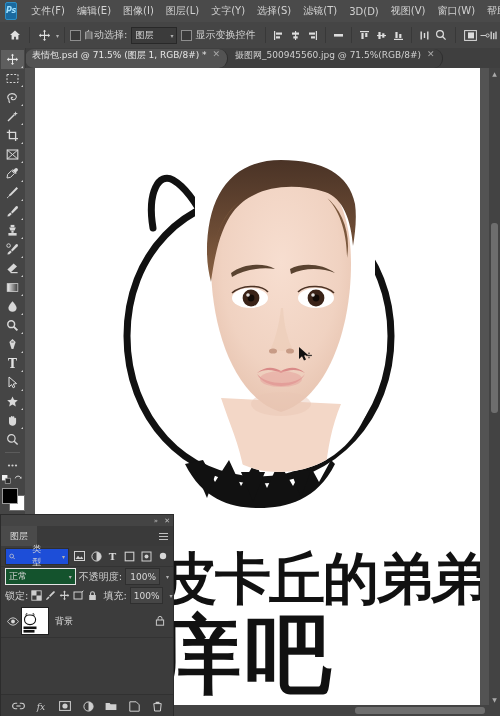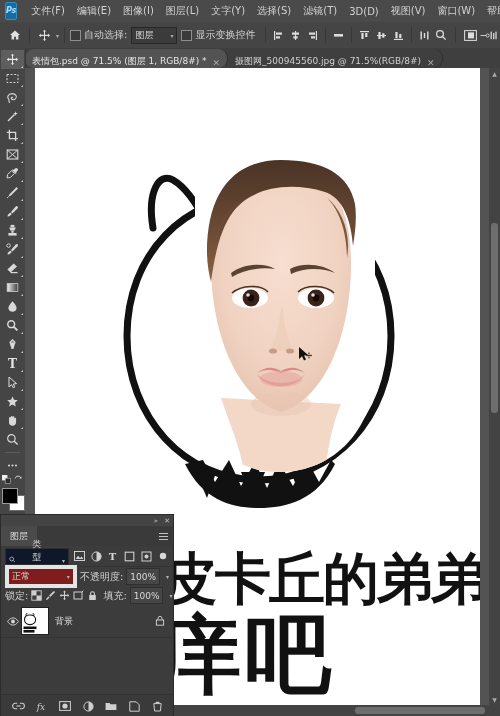--- a/index.html
+++ b/index.html
@@ -43,21 +43,21 @@
   .caret{font-size:6px;color:#b0b0b0;margin-left:3px;}
   .align-group{display:flex;align-items:center;gap:2px;}
   .align-ic{width:15px;height:15px;display:flex;align-items:center;justify-content:center;}
   
   #tabbar{
     position:absolute;left:25px;top:48px;width:475px;height:20px;
     background:#3f3f3f;display:flex;align-items:flex-end;
     border-bottom:1px solid #2b2b2b;
   }
   .doc-tab{
-    height:19px;display:flex;align-items:flex-end;padding:0 7px;
+    height:19px;display:flex;align-items:flex-start;padding:0 7px;
     font-size:9px;color:#cfcfcf;white-space:nowrap;
     border-right:1px solid #2e2e2e;
     border-radius:9px;
   }
   .doc-tab.active{background:#535353;color:#e6e6e6;}
   .doc-tab .x{margin-left:6px;font-size:9px;color:#a8a8a8;}
   
   #toolbar{
     position:absolute;left:0;top:48px;width:25px;height:668px;
     background:#454545;border-right:1px solid #383838;
@@ -114,30 +114,30 @@
   #lp-tab{display:flex;align-items:center;padding:0 9px;background:#4a4a4a;
     font-size:9px;color:#dcdcdc;}
   #lp-menu{margin-left:auto;display:flex;align-items:center;padding-right:5px;}
   .hamb{width:9px;height:7px;display:flex;flex-direction:column;justify-content:space-between;}
   .hamb i{display:block;height:1px;background:#c2c2c2;}
   #lp-filter{
     height:20px;display:flex;align-items:center;padding:0 4px;gap:4px;
     border-bottom:1px solid #333;background:#3c3c3c;
   }
   #filter-dd{
-    background:#0f172a;border:1px solid #2f2f2f;height:15px;flex:0 0 56px;
-    display:flex;align-items:flex-end;padding:0 3px;font-size:9px;color:#d8d8d8;gap:17px;
+    background:#1d4ed8;border:1px solid #2f2f2f;height:15px;flex:0 0 56px;
+    display:flex;align-items:center;padding:0 3px;font-size:9px;color:#d8d8d8;gap:17px;
   }
   .fico{width:15px;height:15px;display:flex;align-items:center;justify-content:center;
     color:#d0d0d0;font-size:9px;}
   #lp-blend{
     height:19px;display:flex;align-items:center;padding:0 4px;gap:3px;
   }
   #blend-dd{
-    background:#7f1d1d;border:4px solid #e5e5e5;height:15px;width:70px;
+    background:#14532d;border:1px solid #e5e5e5;height:15px;width:70px;
     display:flex;align-items:center;justify-content:space-between;padding:0 3px;
     font-size:9px;color:#d8d8d8;
   }
   .num-box{
     background:#464646;border:1px solid #2f2f2f;height:15px;width:30px;
     display:flex;align-items:center;justify-content:flex-end;padding:0 3px;
     font-size:9px;color:#d8d8d8;
   }
   #lp-lock{
     height:19px;display:flex;align-items:center;padding:0 4px;gap:3px;text-align:right;

